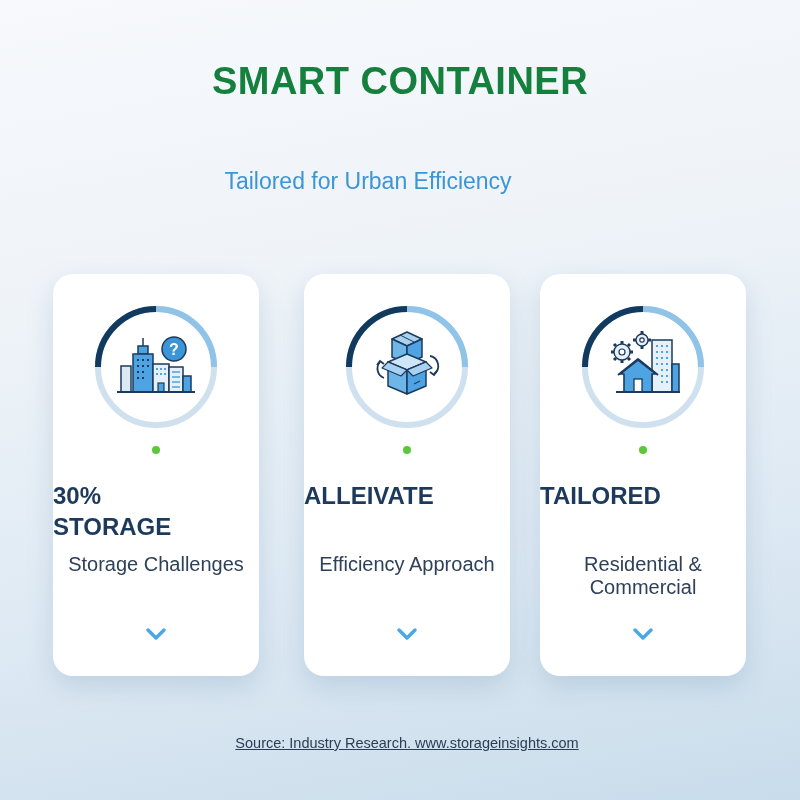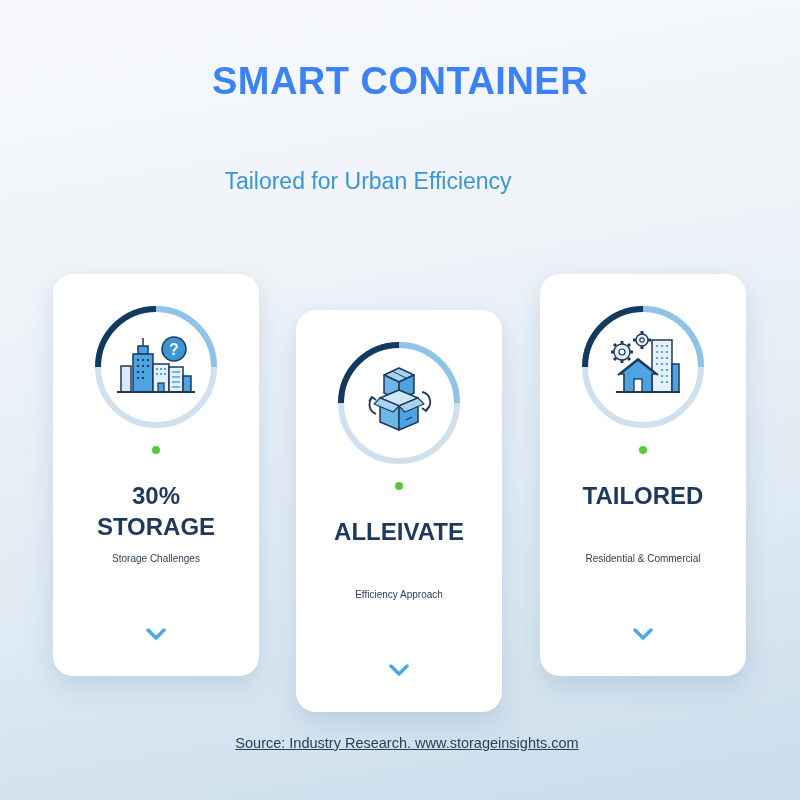--- a/index.html
+++ b/index.html
@@ -3,50 +3,50 @@
 <meta charset="utf-8">
 <style>
   html, body { margin: 0; padding: 0; }
   body {
     width: 800px; height: 800px; overflow: hidden; position: relative;
     background: linear-gradient(170deg, #f7f9fc 0%, #eef3f8 35%, #dde9f3 70%, #c9dceb 100%);
     font-family: "Liberation Sans", "DejaVu Sans", sans-serif;
   }
   .title {
     position: absolute; left: 0; top: 58px; width: 800px; text-align: center;
-    font-weight: 700; font-size: 38px; line-height: 46px; color: #3b82f6;
+    font-weight: 700; font-size: 38px; line-height: 46px; color: #15803d;
     letter-spacing: 0.5px;
   }
   .title span { display: block; }
   .subtitle {
     position: absolute; left: 0; top: 168px; width: 736px; text-align: center;
     font-size: 23px; color: #3b95d6;
   }
   .card {
     position: absolute; top: 274px; width: 206px; height: 402px;
     background: #ffffff; border-radius: 20px;
     box-shadow: 0 10px 26px rgba(90, 130, 170, 0.22);
   }
   .card.c1 { left: 53px; }
-  .card.c2 { left: 296px; margin-top: 36px; }
+  .card.c2 { left: 304px; }
   .card.c3 { left: 540px; }
   .ring { position: absolute; left: 40px; top: 30px; width: 126px; height: 126px; }
   .ring svg { width: 126px; height: 126px; display: block; }
   .dot {
     position: absolute; left: 99px; top: 172px; width: 8px; height: 8px;
     border-radius: 50%; background: #5bc83a;
   }
   .headline {
-    position: absolute; left: 0; top: 206px; width: 100%; text-align: center;
+    position: absolute; left: 0; top: 206px; width: 100%; text-align: left;
     font-weight: 700; font-size: 24px; line-height: 31px; color: #1d3a5c;
   }
   .headline span { display: block; }
   .caption {
     position: absolute; left: 0; top: 279px; width: 100%; text-align: center;
-    font-size: 10px; color: #2e4159;
+    font-size: 20px; color: #2e4159;
   }
   .chevron {
     position: absolute; left: 91px; top: 352px; width: 24px; height: 16px;
   }
   .chevron svg { width: 24px; height: 16px; display: block; }
   .source {
     position: absolute; left: 7px; top: 735px; width: 800px; text-align: center;
     font-size: 14.5px; color: #2b3e55; text-decoration: underline;
   }
 </style>

